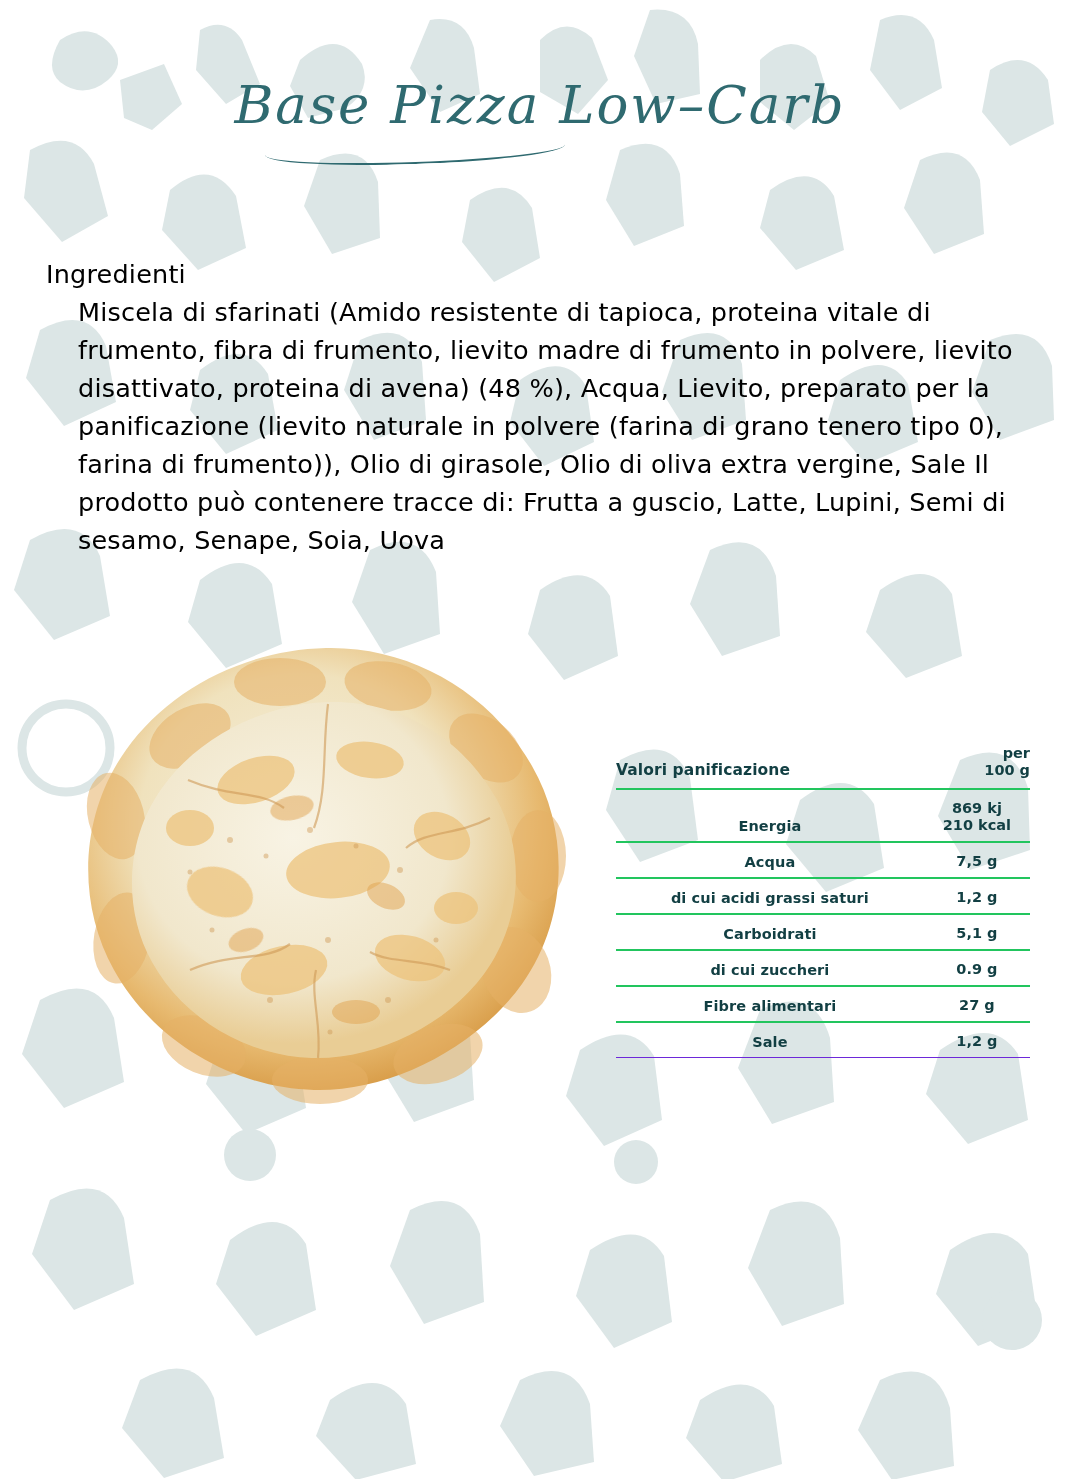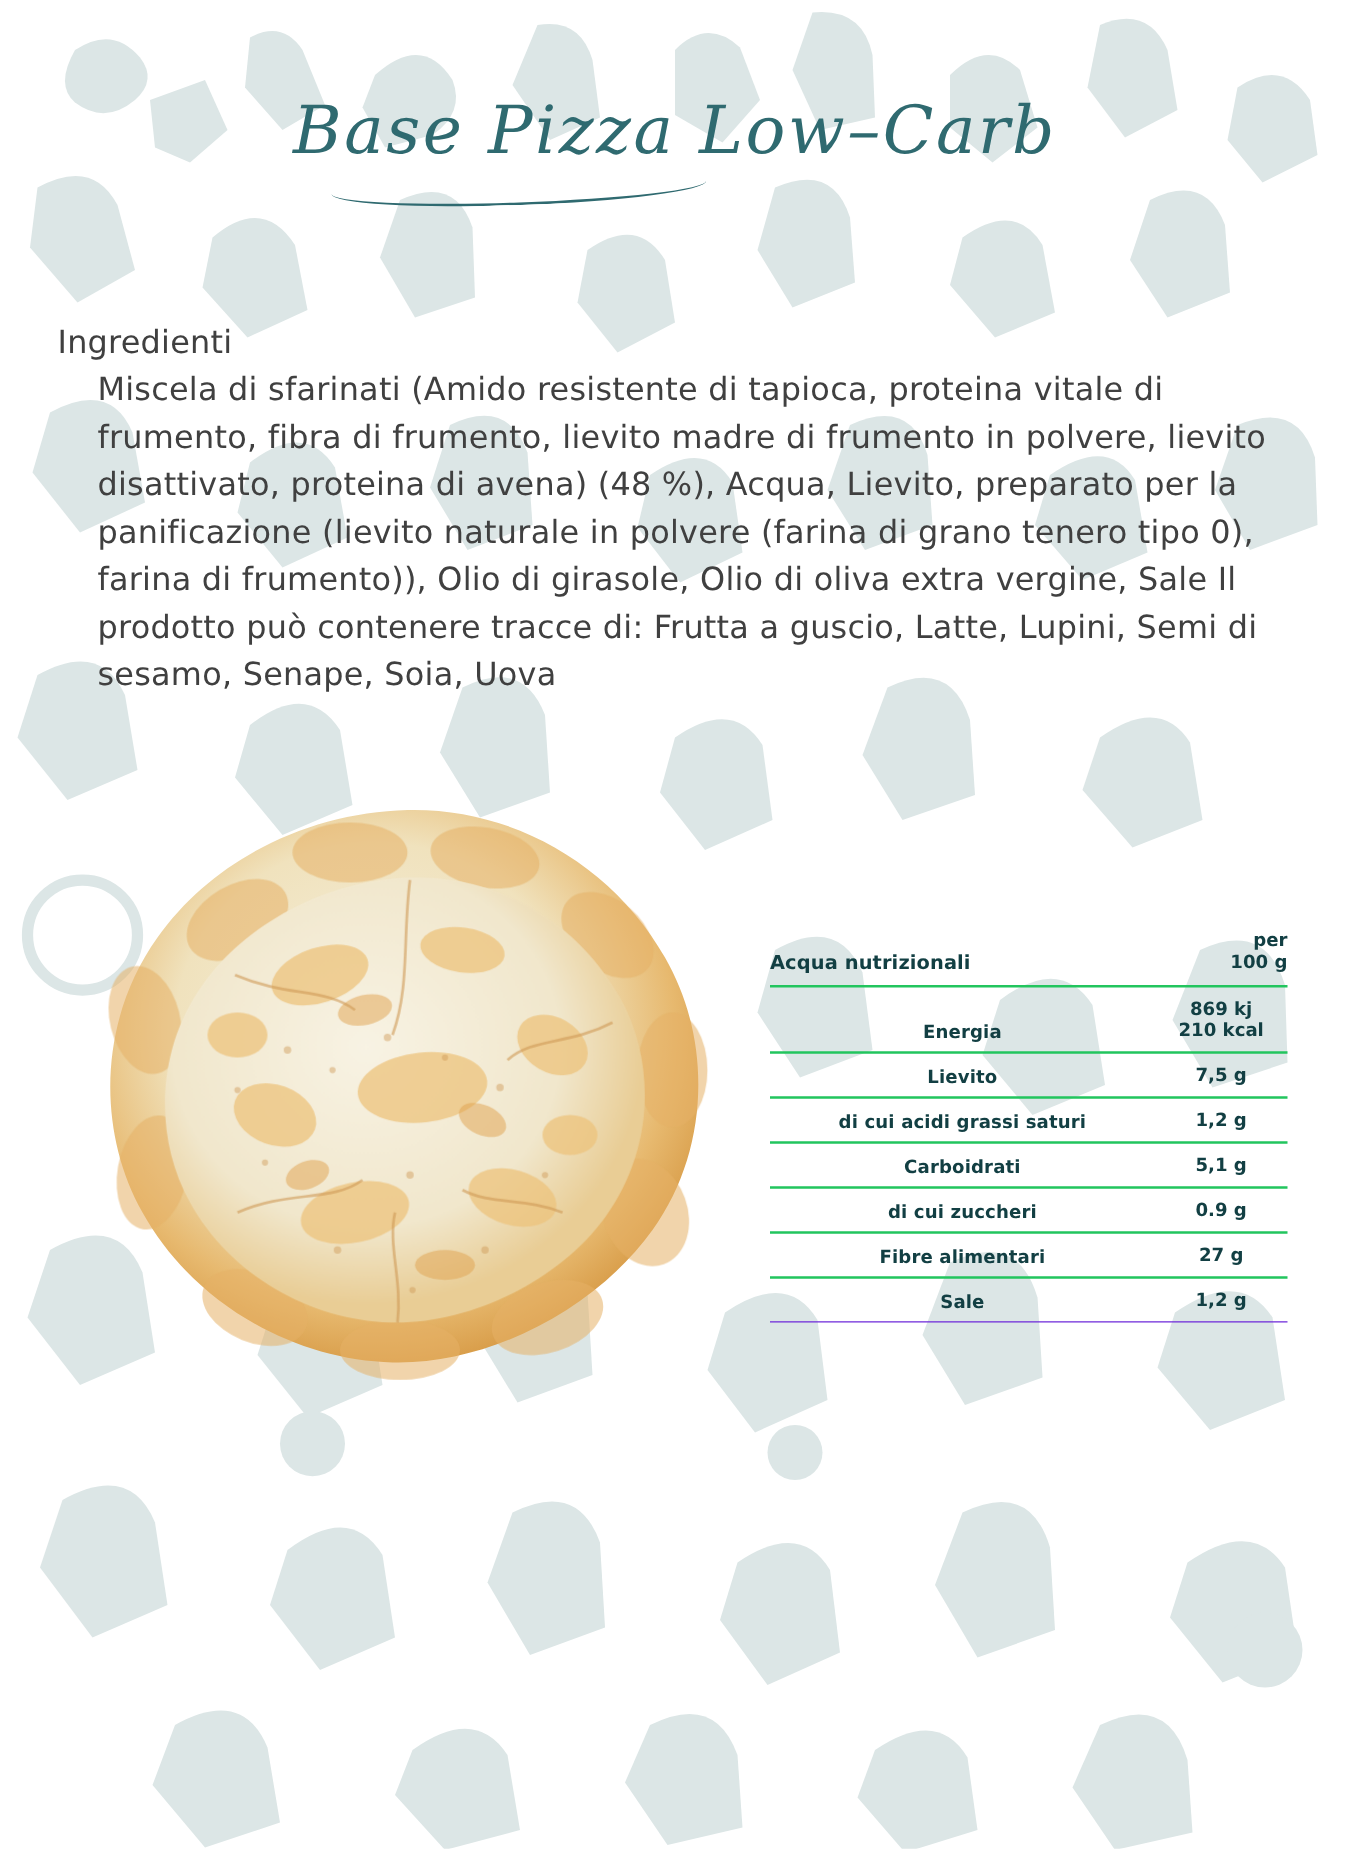--- a/index.html
+++ b/index.html
@@ -67,21 +67,21 @@
     border-radius: 0 0 60% 60%;
     transform: rotate(-2deg);
   }
 
   
   .ingredients {
     position: absolute;
     top: 255px;
     left: 46px;
     width: 985px;
-    color: #404040;
+    color: #000000;
     font-size: 25.5px;
     line-height: 38px;
     letter-spacing: 0.2px;
   }
   .ingredients-heading {
     display: block;
     margin-bottom: 0px;
   }
   .ingredients-body {
     display: block;
@@ -323,31 +323,31 @@
         <path d="M380 330 C350 318 322 324 300 312"></path>
         <path d="M248 418 C252 384 240 356 246 330"></path>
       </g>
     </svg>
   </div>
 
   <div class="nutrition">
     <table>
       <tbody>
         <tr class="head">
-          <td class="nut-label">Acqua nutrizionali</td>
+          <td class="nut-label">Valori panificazione</td>
           <td class="nut-value">per
 100 g</td>
         </tr>
         <tr class="nut-row-light">
           <td class="nut-label">Energia</td>
           <td class="nut-value">869 kj
 210 kcal</td>
         </tr>
         <tr class="nut-row-light">
-          <td class="nut-label">Lievito</td>
+          <td class="nut-label">Acqua</td>
           <td class="nut-value">7,5 g</td>
         </tr>
         <tr class="nut-row-light">
           <td class="nut-label">di cui acidi grassi saturi</td>
           <td class="nut-value">1,2 g</td>
         </tr>
         <tr class="nut-row-light">
           <td class="nut-label">Carboidrati</td>
           <td class="nut-value">5,1 g</td>
         </tr>

